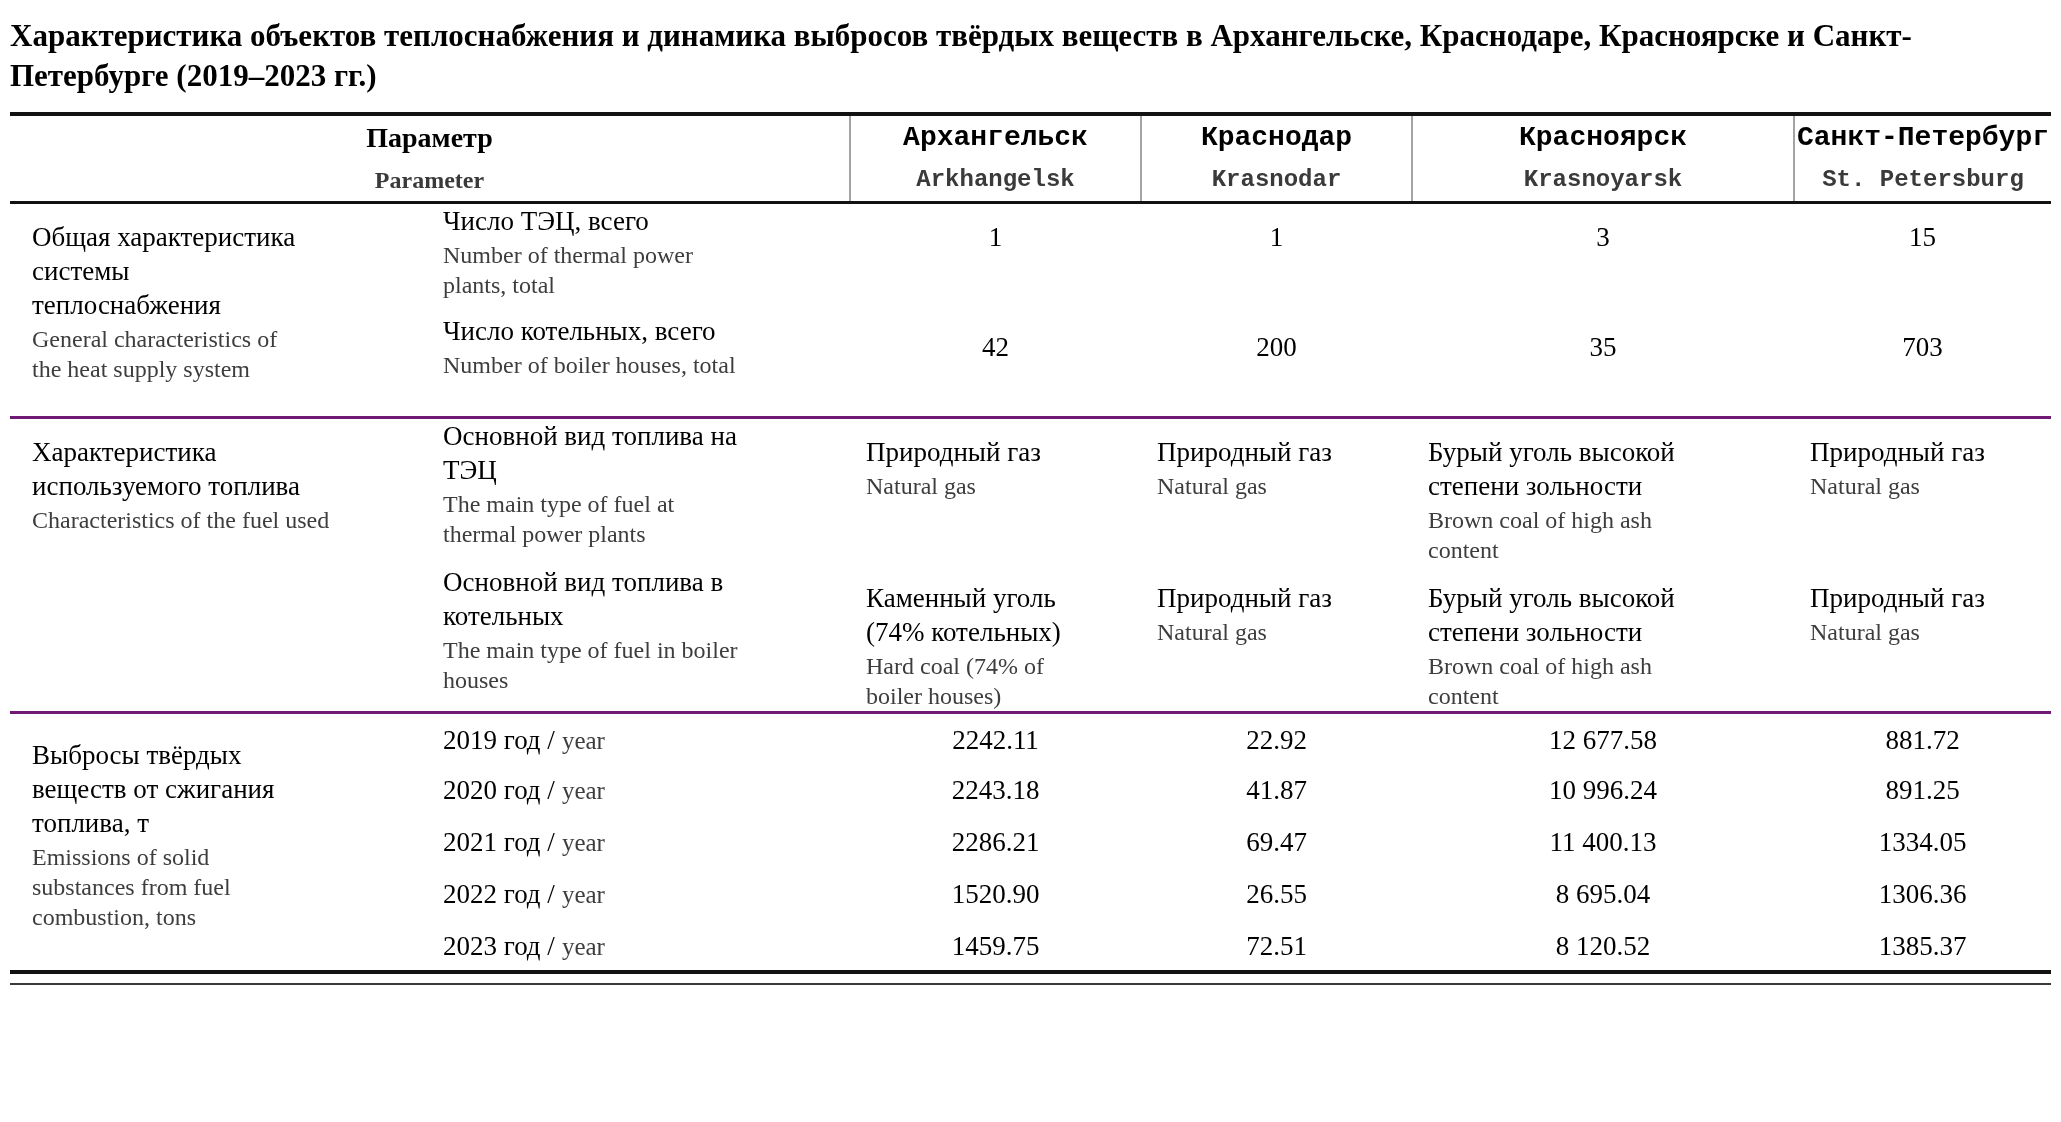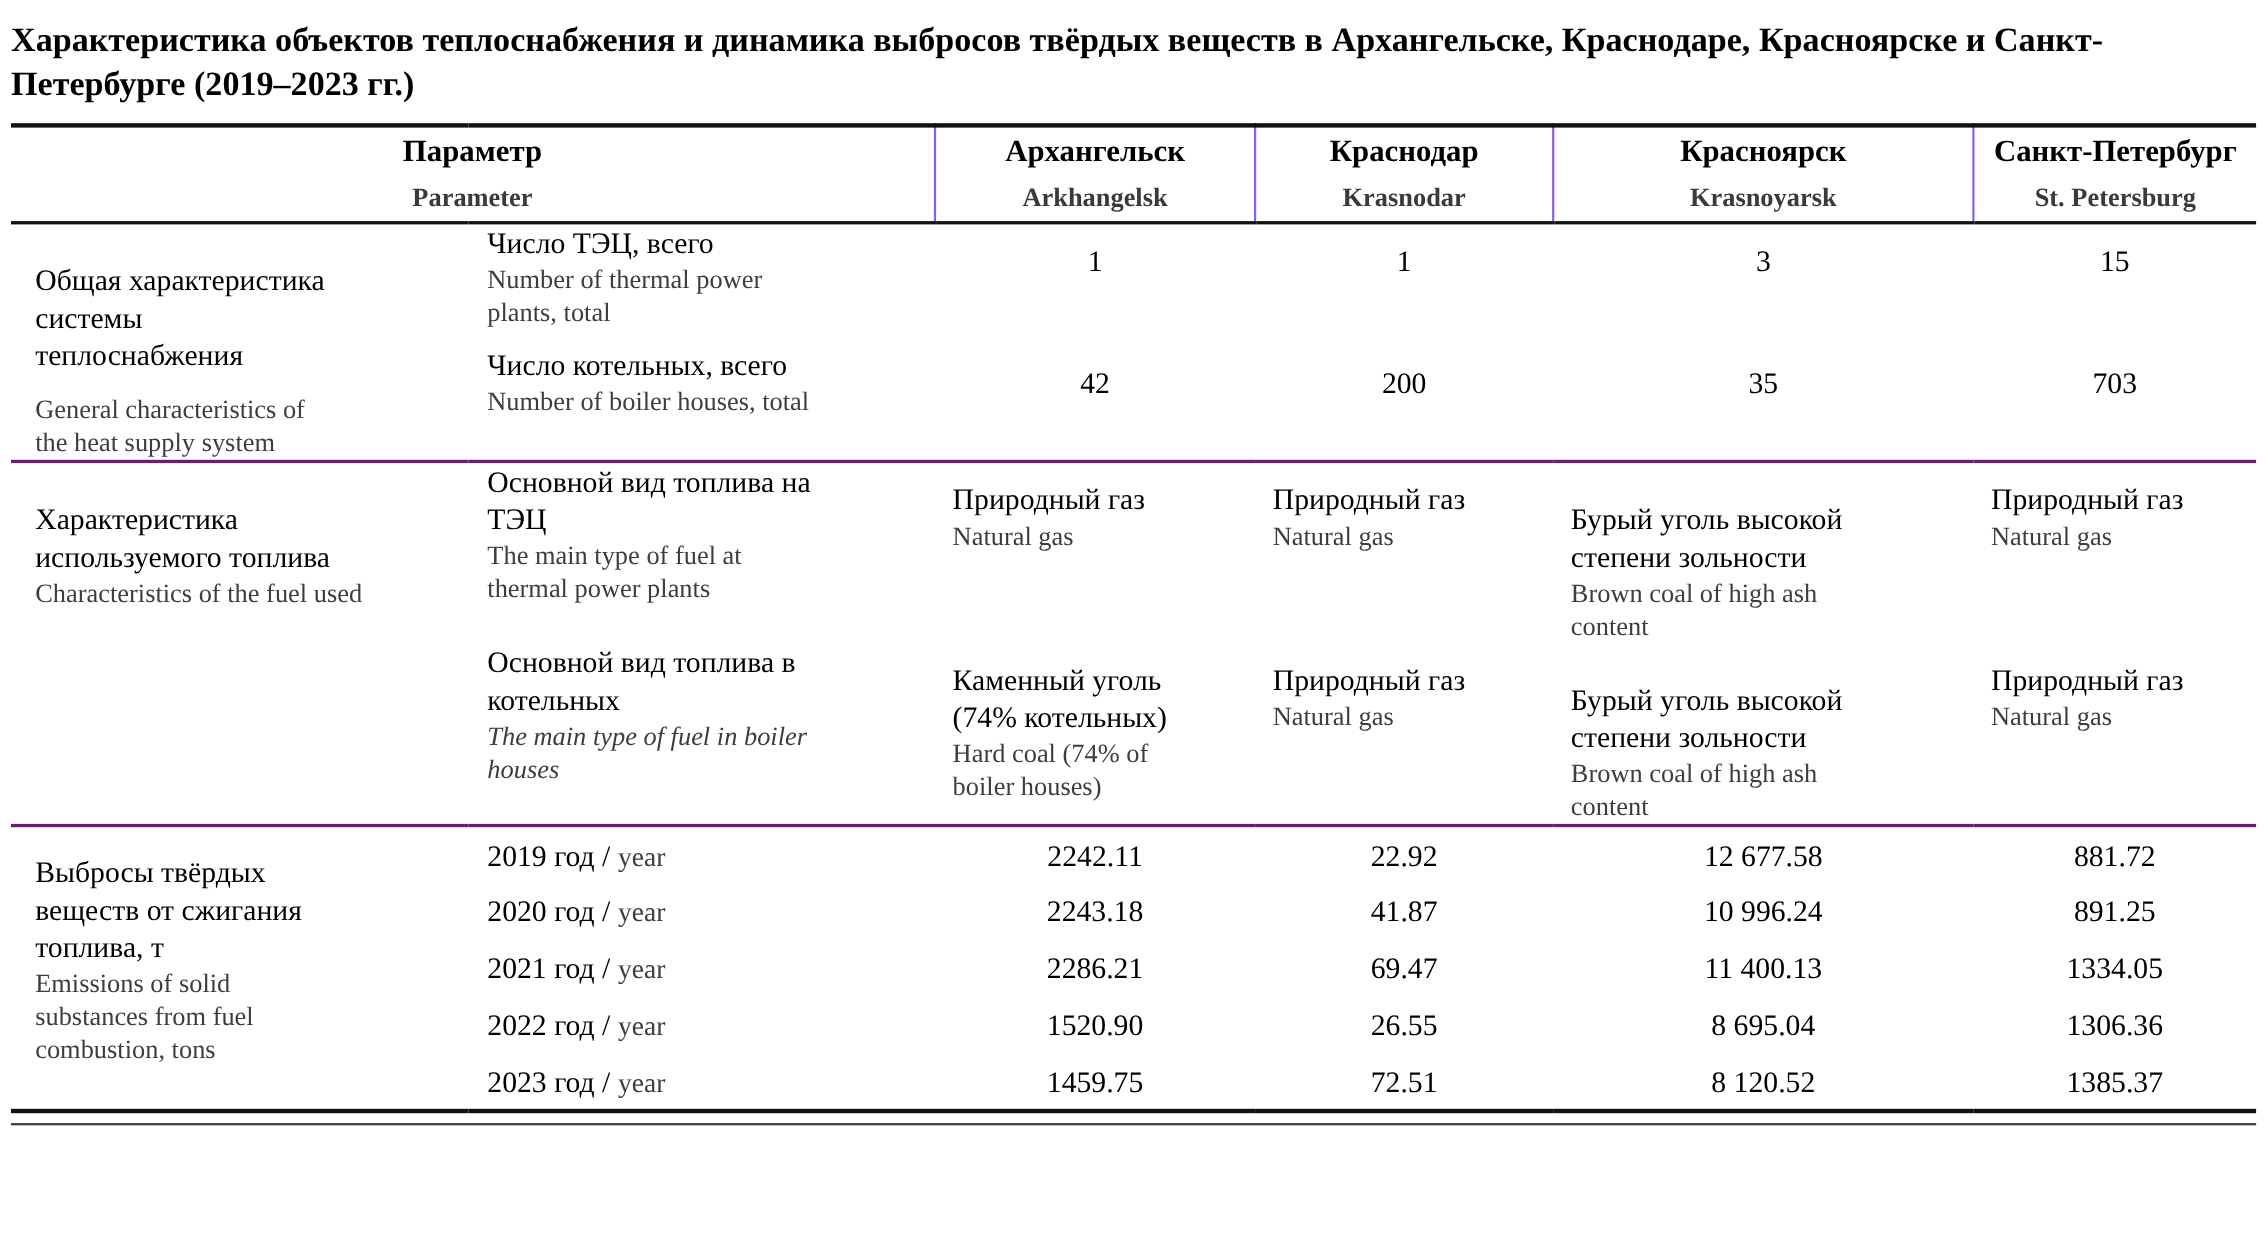--- a/index.html
+++ b/index.html
@@ -47,33 +47,33 @@
   }
   td { vertical-align: top; padding: 0; }
 
   
   tr.hdr td {
     vertical-align: middle;
     height: 88px;
     border-bottom: 3px solid #121212;
     text-align: center;
   }
-  tr.hdr td + td { border-left: 2px solid #8b5cf6; }
+  tr.hdr td + td { border-left: 2px solid #a3a3a3; font-family: Liberation Mono, monospace; }
   .hru { font-weight: bold; font-size: 28px; line-height: 32px; color: #000; }
   .hen { font-weight: bold; font-size: 24px; line-height: 28px; color: #3a3a3a; margin-top: 12px; }
 
   
   .ru-line { display: block; font-size: 27px; line-height: 34px; color: #000; }
   .en-line { display: block; font-size: 24px; line-height: 30px; color: #3d3d3d; margin-top: 2px; }
 
   
   .mw200 { max-width: 200px; } .mw210 { max-width: 210px; }
   .mw260 { max-width: 260px; } .mw270 { max-width: 270px; }
-  .mw280 { max-width: 280px; margin-top: 18px; } .mw300 { max-width: 300px; }
-  .mw340 { max-width: 340px; font-style: italic; }
+  .mw280 { max-width: 280px; } .mw300 { max-width: 300px; }
+  .mw340 { max-width: 340px; }
 
   
   tr.sec-start td { border-top: 3px solid #701a75; }
 
   
   .group-cell { padding: 16px 10px 0 22px; }
   .param-cell { padding: 0 10px 14px 17px; }
   .fuel-cell  { padding: 16px 6px 0 16px; }
   .num {
     text-align: center;

